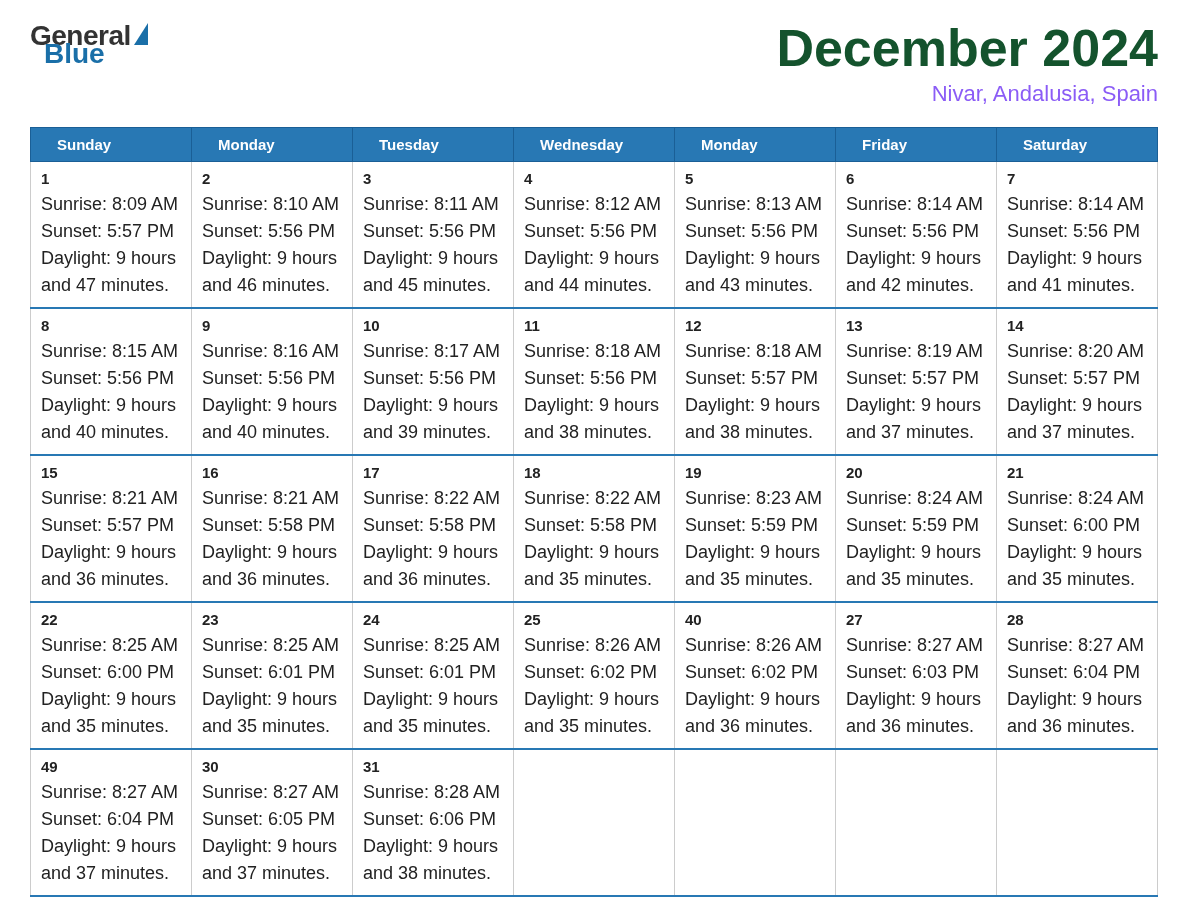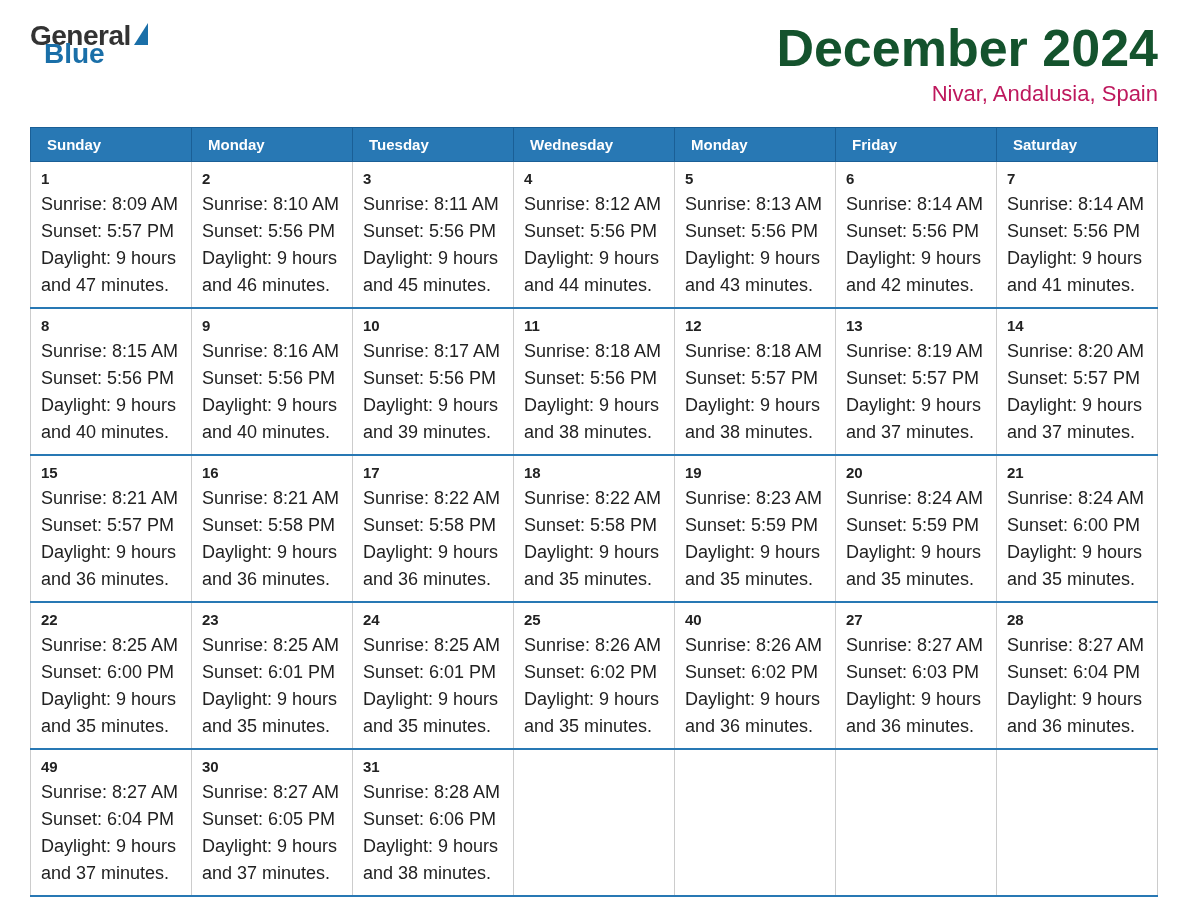--- a/index.html
+++ b/index.html
@@ -50,34 +50,34 @@
       text-align: right;
     }
     .month-title {
       font-size: 52px;
       font-weight: bold;
       color: #14532d;
       line-height: 1.1;
     }
     .location {
       font-size: 22px;
-      color: #be185d;
+      color: #8b5cf6;
       margin-top: 4px;
     }
     table {
       width: 100%;
       border-collapse: collapse;
       table-layout: fixed;
     }
     thead th {
       background-color: #2878b4;
       color: #fff;
       font-size: 15px;
       font-weight: bold;
-      padding: 8px 16px;
+      padding: 8px 26px;
       text-align: left;
       border: 1px solid #1a5f96;
     }
     tbody td {
       vertical-align: top;
       padding: 8px 10px;
       font-size: 13px;
       color: #222;
       border: 1px solid #ccc;
       height: 110px;

